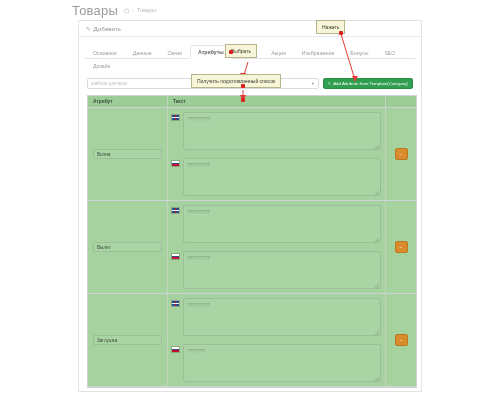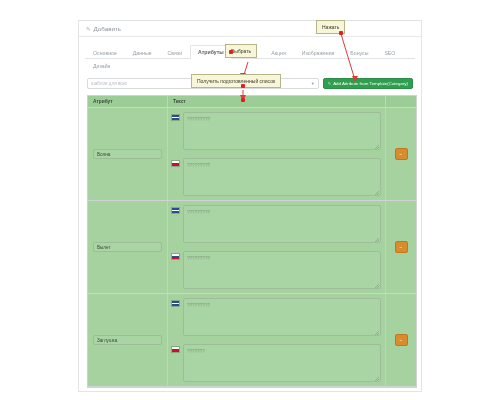--- a/index.html
+++ b/index.html
@@ -148,20 +148,28 @@
   .dot{
     position:absolute;width:4px;height:4px;background:#e02020;border-radius:1px;
   }
   svg.ann{position:absolute;left:0;top:0;width:500px;height:400px;overflow:visible;}
 </style>
 </head>
 <body>
 
 <div class="page">
 
+  <div class="page-head">
+    <span class="page-title">Товары</span>
+    <span class="breadcrumb">
+      <span class="home-icon">☖</span>
+      <span class="crumb-sep">-</span>
+      <span class="crumb-link">Товары</span>
+    </span>
+  </div>
 
   <div class="panel">
 
     <div class="panel-head">
       <span class="pencil">✎</span>
       <span class="ptitle">Добавить</span>
     </div>
 
     <div class="tabs" id="tabbar">
         <div class="tab">Основное</div>

